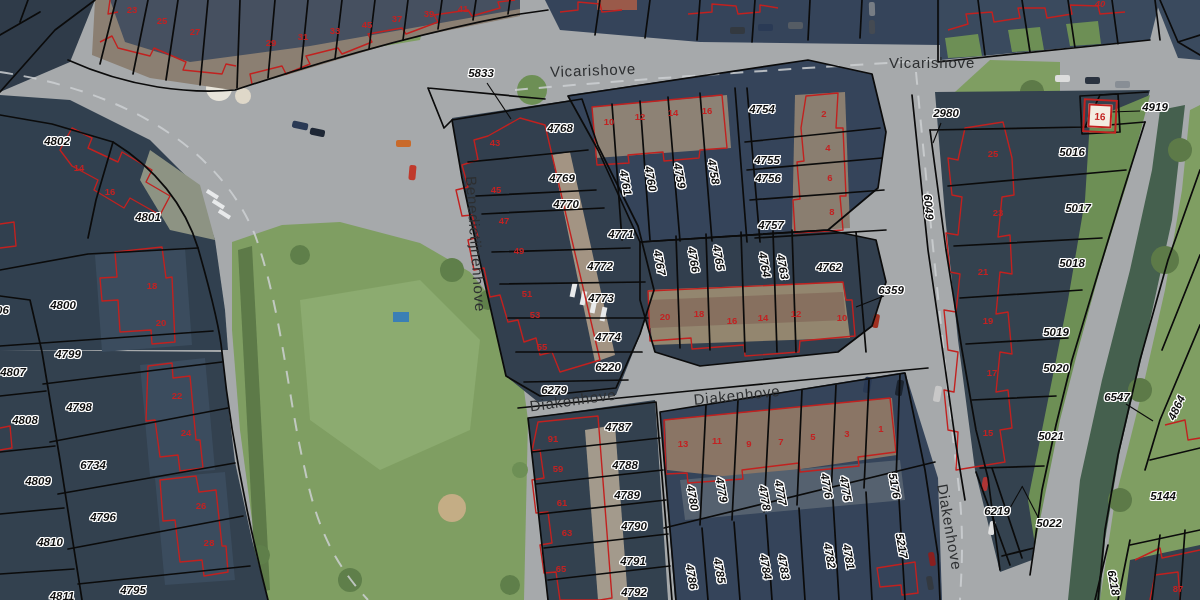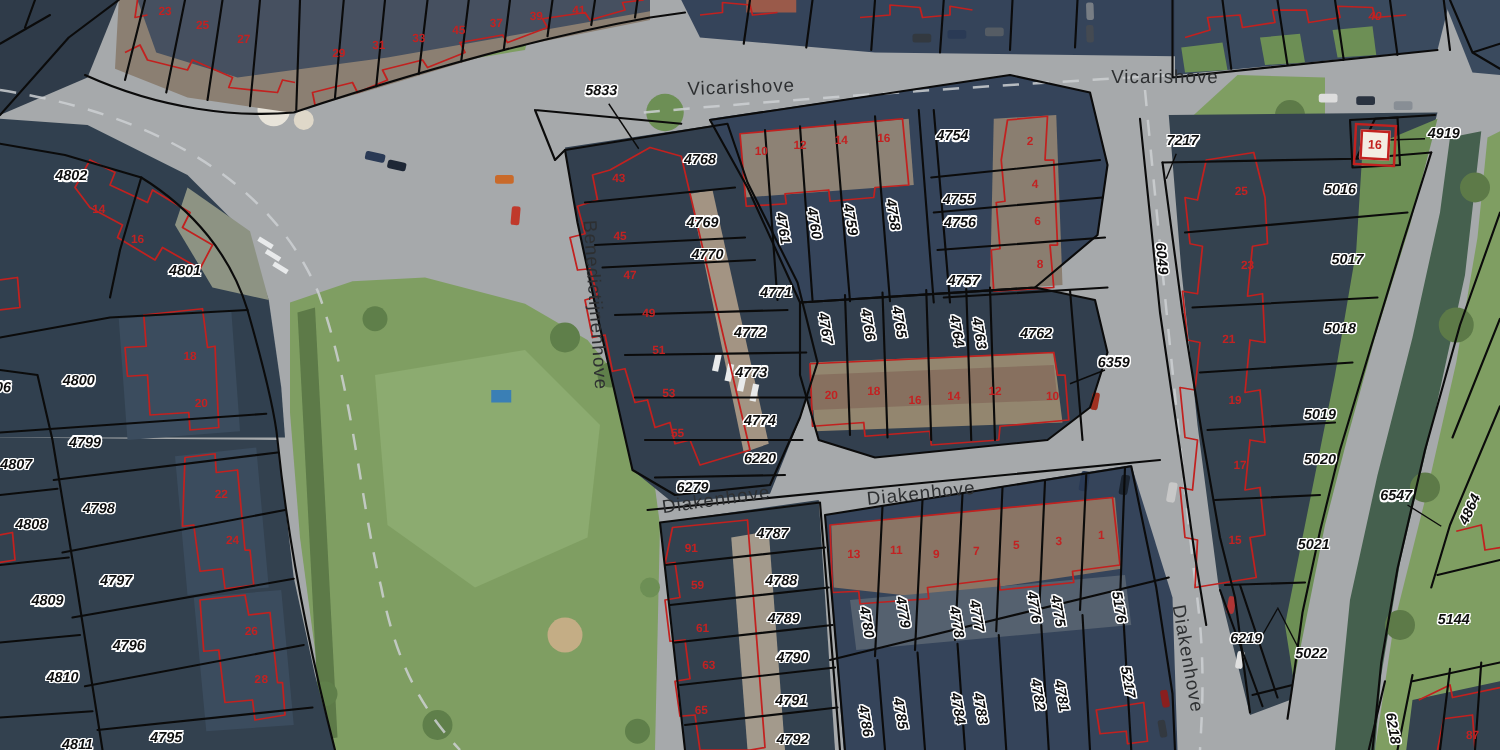--- a/index.html
+++ b/index.html
@@ -228,21 +228,21 @@
       <div class="lbl parcel" style="left: 650px; top: 179px; transform: translate(-50%, -50%) rotate(80deg);">4760</div>
       <div class="lbl parcel" style="left: 679px; top: 176px; transform: translate(-50%, -50%) rotate(80deg);">4759</div>
       <div class="lbl parcel" style="left: 713px; top: 172px; transform: translate(-50%, -50%) rotate(80deg);">4758</div>
       <div class="lbl parcel" style="left: 659px; top: 263px; transform: translate(-50%, -50%) rotate(80deg);">4767</div>
       <div class="lbl parcel" style="left: 693px; top: 260px; transform: translate(-50%, -50%) rotate(80deg);">4766</div>
       <div class="lbl parcel" style="left: 718px; top: 258px; transform: translate(-50%, -50%) rotate(80deg);">4765</div>
       <div class="lbl parcel" style="left: 764px; top: 265px; transform: translate(-50%, -50%) rotate(80deg);">4764</div>
       <div class="lbl parcel" style="left: 782px; top: 267px; transform: translate(-50%, -50%) rotate(80deg);">4763</div>
       <div class="lbl parcel" style="left: 829px; top: 268px; transform: translate(-50%, -50%);">4762</div>
       <div class="lbl parcel" style="left: 891px; top: 291px; transform: translate(-50%, -50%);">6359</div>
-      <div class="lbl parcel" style="left: 946px; top: 114px; transform: translate(-50%, -50%);">7217</div>
+      <div class="lbl parcel" style="left: 946px; top: 114px; transform: translate(-50%, -50%);">2980</div>
       <div class="lbl parcel" style="left: 1155px; top: 108px; transform: translate(-50%, -50%);">4919</div>
       <div class="lbl parcel" style="left: 1072px; top: 153px; transform: translate(-50%, -50%);">5016</div>
       <div class="lbl parcel" style="left: 1078px; top: 209px; transform: translate(-50%, -50%);">5017</div>
       <div class="lbl parcel" style="left: 1072px; top: 264px; transform: translate(-50%, -50%);">5018</div>
       <div class="lbl parcel" style="left: 1056px; top: 317px; transform: translate(-50%, -50%); margin-top: 16px;">5019</div>
       <div class="lbl parcel" style="left: 1056px; top: 369px; transform: translate(-50%, -50%);">5020</div>
       <div class="lbl parcel" style="left: 1051px; top: 437px; transform: translate(-50%, -50%);">5021</div>
       <div class="lbl parcel" style="left: 1049px; top: 524px; transform: translate(-50%, -50%);">5022</div>
       <div class="lbl parcel" style="left: 1117px; top: 398px; transform: translate(-50%, -50%);">6547</div>
       <div class="lbl parcel" style="left: 1163px; top: 497px; transform: translate(-50%, -50%);">5144</div>
@@ -251,21 +251,21 @@
       <div class="lbl parcel" style="left: 1177px; top: 408px; transform: translate(-50%, -50%) rotate(-65deg);">4864</div>
       <div class="lbl parcel" style="left: 1113px; top: 583px; transform: translate(-50%, -50%) rotate(80deg);">6218</div>
       <div class="lbl parcel" style="left: 33px; top: 142px; transform: translate(-50%, -50%); margin-left: 24px;">4802</div>
       <div class="lbl parcel" style="left: 148px; top: 218px; transform: translate(-50%, -50%);">4801</div>
       <div class="lbl parcel" style="left: 63px; top: 306px; transform: translate(-50%, -50%);">4800</div>
       <div class="lbl parcel" style="left: -4px; top: 311px; transform: translate(-50%, -50%);">4806</div>
       <div class="lbl parcel" style="left: 13px; top: 373px; transform: translate(-50%, -50%);">4807</div>
       <div class="lbl parcel" style="left: 68px; top: 355px; transform: translate(-50%, -50%);">4799</div>
       <div class="lbl parcel" style="left: 79px; top: 408px; transform: translate(-50%, -50%);">4798</div>
       <div class="lbl parcel" style="left: 25px; top: 421px; transform: translate(-50%, -50%);">4808</div>
-      <div class="lbl parcel" style="left: 93px; top: 466px; transform: translate(-50%, -50%);">4797</div>
+      <div class="lbl parcel" style="left: 93px; top: 466px; transform: translate(-50%, -50%);">6734</div>
       <div class="lbl parcel" style="left: 38px; top: 482px; transform: translate(-50%, -50%);">4809</div>
       <div class="lbl parcel" style="left: 103px; top: 518px; transform: translate(-50%, -50%);">4796</div>
       <div class="lbl parcel" style="left: 50px; top: 543px; transform: translate(-50%, -50%);">4810</div>
       <div class="lbl parcel" style="left: 133px; top: 591px; transform: translate(-50%, -50%);">4795</div>
       <div class="lbl parcel" style="left: 62px; top: 597px; transform: translate(-50%, -50%);">4811</div>
       <div class="lbl parcel" style="left: 618px; top: 428px; transform: translate(-50%, -50%);">4787</div>
       <div class="lbl parcel" style="left: 625px; top: 466px; transform: translate(-50%, -50%);">4788</div>
       <div class="lbl parcel" style="left: 627px; top: 496px; transform: translate(-50%, -50%);">4789</div>
       <div class="lbl parcel" style="left: 634px; top: 527px; transform: translate(-50%, -50%);">4790</div>
       <div class="lbl parcel" style="left: 633px; top: 562px; transform: translate(-50%, -50%);">4791</div>
@@ -305,21 +305,21 @@
       <div class="lbl hnum" style="left: 665px; top: 317px; transform: translate(-50%, -50%);">20</div>
       <div class="lbl hnum" style="left: 699px; top: 314px; transform: translate(-50%, -50%);">18</div>
       <div class="lbl hnum" style="left: 732px; top: 321px; transform: translate(-50%, -50%);">16</div>
       <div class="lbl hnum" style="left: 763px; top: 318px; transform: translate(-50%, -50%);">14</div>
       <div class="lbl hnum" style="left: 796px; top: 314px; transform: translate(-50%, -50%);">12</div>
       <div class="lbl hnum" style="left: 842px; top: 318px; transform: translate(-50%, -50%);">10</div>
       <div class="lbl hnum" style="left: 495px; top: 143px; transform: translate(-50%, -50%);">43</div>
       <div class="lbl hnum" style="left: 496px; top: 190px; transform: translate(-50%, -50%);">45</div>
       <div class="lbl hnum" style="left: 504px; top: 221px; transform: translate(-50%, -50%);">47</div>
       <div class="lbl hnum" style="left: 519px; top: 251px; transform: translate(-50%, -50%);">49</div>
-      <div class="lbl hnum" style="left: 527px; top: 281px; transform: translate(-50%, -50%);">51</div>
+      <div class="lbl hnum" style="left: 527px; top: 294px; transform: translate(-50%, -50%);">51</div>
       <div class="lbl hnum" style="left: 535px; top: 315px; transform: translate(-50%, -50%);">53</div>
       <div class="lbl hnum" style="left: 542px; top: 347px; transform: translate(-50%, -50%);">55</div>
       <div class="lbl hnum" style="left: 553px; top: 439px; transform: translate(-50%, -50%);">91</div>
       <div class="lbl hnum" style="left: 558px; top: 469px; transform: translate(-50%, -50%);">59</div>
       <div class="lbl hnum" style="left: 562px; top: 503px; transform: translate(-50%, -50%);">61</div>
       <div class="lbl hnum" style="left: 567px; top: 533px; transform: translate(-50%, -50%);">63</div>
       <div class="lbl hnum" style="left: 561px; top: 569px; transform: translate(-50%, -50%);">65</div>
       <div class="lbl hnum" style="left: 683px; top: 444px; transform: translate(-50%, -50%);">13</div>
       <div class="lbl hnum" style="left: 717px; top: 441px; transform: translate(-50%, -50%);">11</div>
       <div class="lbl hnum" style="left: 749px; top: 444px; transform: translate(-50%, -50%);">9</div>
@@ -334,21 +334,21 @@
       <div class="lbl hnum" style="left: 177px; top: 396px; transform: translate(-50%, -50%);">22</div>
       <div class="lbl hnum" style="left: 186px; top: 433px; transform: translate(-50%, -50%);">24</div>
       <div class="lbl hnum" style="left: 201px; top: 506px; transform: translate(-50%, -50%);">26</div>
       <div class="lbl hnum" style="left: 209px; top: 544px; transform: translate(-50%, -50%); font-family: Liberation Mono, monospace;">28</div>
       <div class="lbl hnum" style="left: 993px; top: 154px; transform: translate(-50%, -50%);">25</div>
       <div class="lbl hnum" style="left: 998px; top: 213px; transform: translate(-50%, -50%);">23</div>
       <div class="lbl hnum" style="left: 983px; top: 272px; transform: translate(-50%, -50%);">21</div>
       <div class="lbl hnum" style="left: 988px; top: 321px; transform: translate(-50%, -50%);">19</div>
       <div class="lbl hnum" style="left: 992px; top: 373px; transform: translate(-50%, -50%);">17</div>
       <div class="lbl hnum" style="left: 988px; top: 433px; transform: translate(-50%, -50%);">15</div>
-      <div class="lbl hnum" style="left: 1100px; top: 14px; transform: translate(-50%, -50%); font-style: italic;">40</div>
+      <div class="lbl hnum" style="left: 1100px; top: 4px; transform: translate(-50%, -50%); font-style: italic;">40</div>
       <div class="lbl hnum" style="left: 1178px; top: 589px; transform: translate(-50%, -50%);">87</div>
       <div class="lbl street" style="left: 593px; top: 70px; transform: translate(-50%, -50%) rotate(-2deg);">Vicarishove</div>
       <div class="lbl street" style="left: 932px; top: 62px; transform: translate(-50%, -50%);">Vicarishove</div>
       <div class="lbl street" style="left: 476px; top: 244px; transform: translate(-50%, -50%) rotate(86deg);">Benedictijnenhove</div>
       <div class="lbl street" style="left: 573px; top: 400px; transform: translate(-50%, -50%) rotate(-8deg);">Diakenhove</div>
       <div class="lbl street" style="left: 737px; top: 395px; transform: translate(-50%, -50%) rotate(-6deg);">Diakenhove</div>
       <div class="lbl street" style="left: 950px; top: 527px; transform: translate(-50%, -50%) rotate(80deg);">Diakenhove</div>
     </div>
 </div>
 

